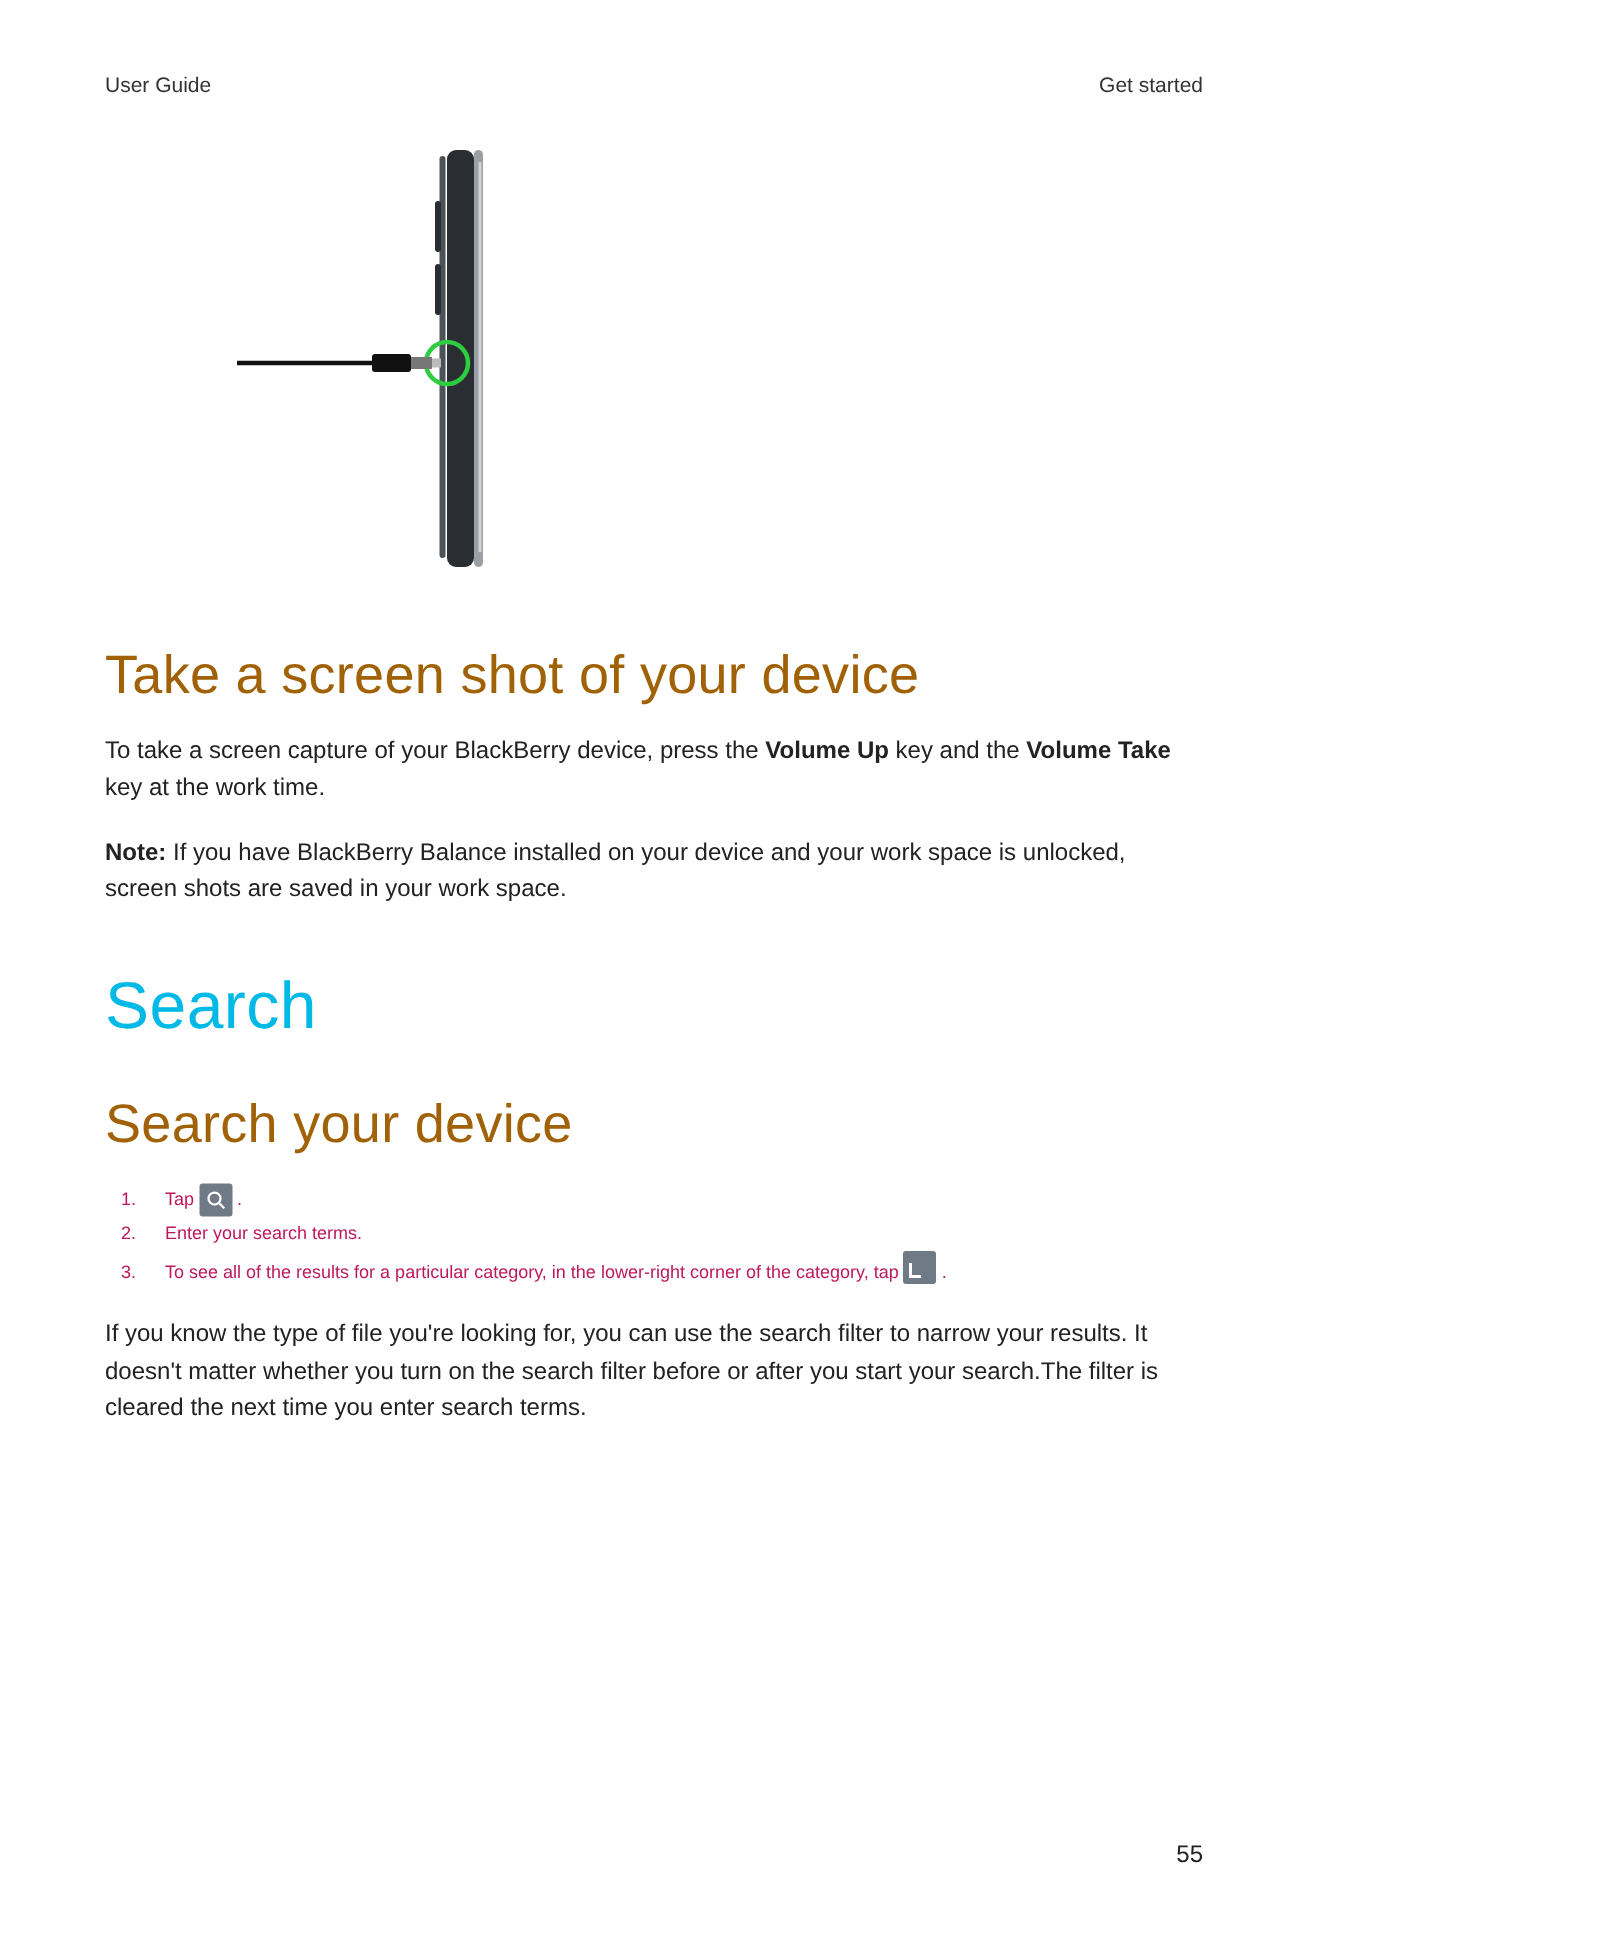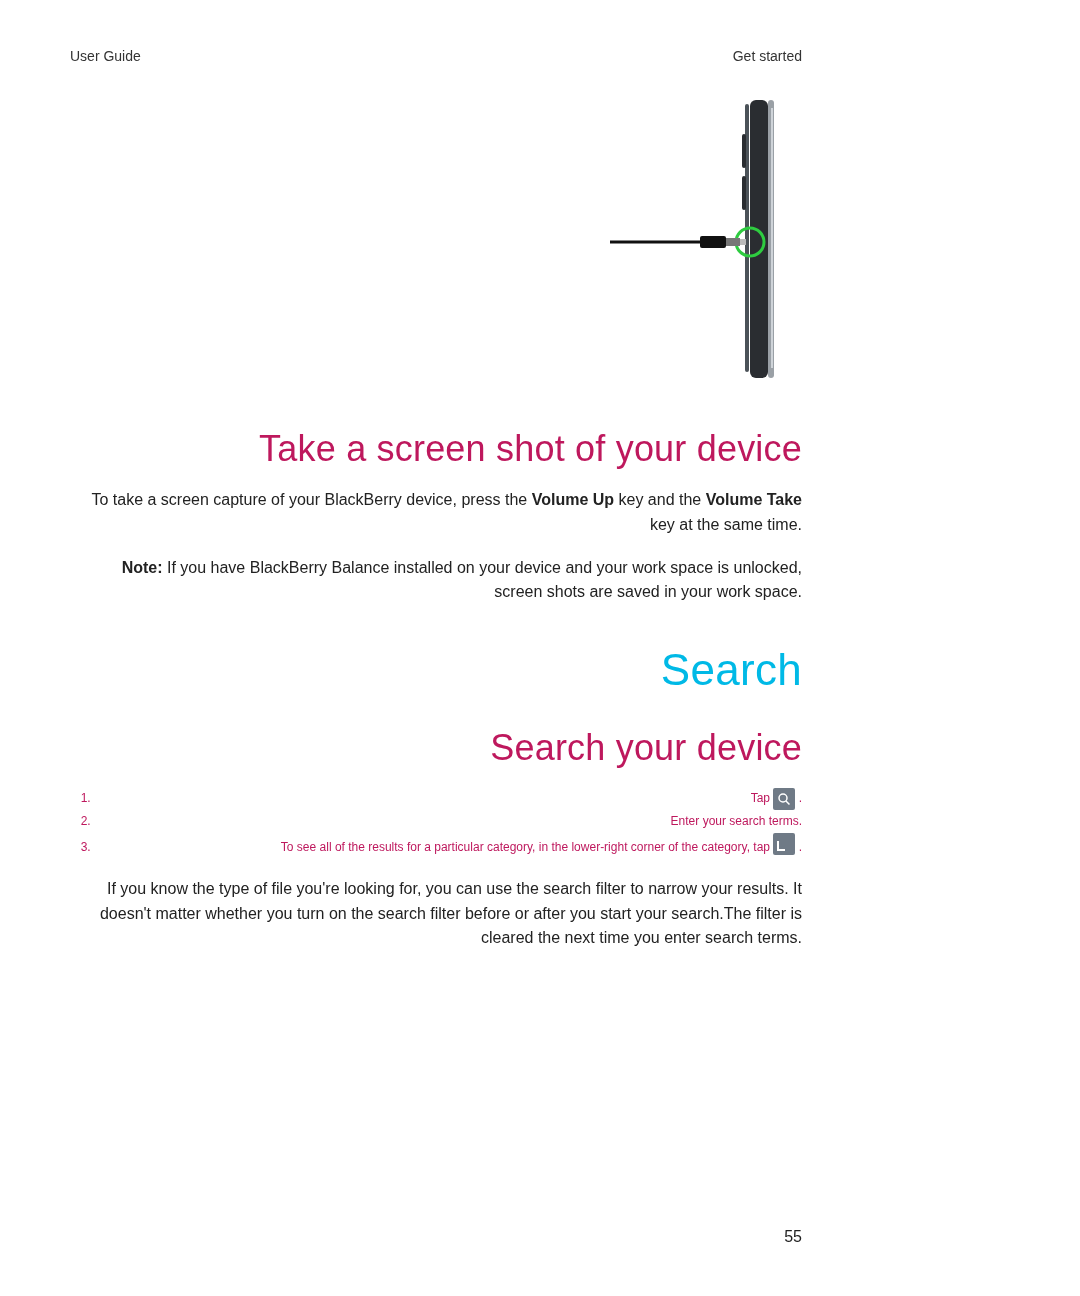--- a/index.html
+++ b/index.html
@@ -9,39 +9,38 @@
     font-family: Arial, Helvetica, sans-serif;
     color: #222;
   }
   .page {
     width: 872px;
     height: 1296px;
     box-sizing: border-box;
     padding: 48px 70px 40px 70px;
     position: relative;
     background: #fff;
-    text-align: right;
   }
   .header {
     display: flex;
     justify-content: space-between;
     font-size: 14px;
     color: #333;
     margin-bottom: 30px;
   }
   .device-figure {
     margin-left: 60px;
     margin-top: 10px;
     margin-bottom: 40px;
   }
   .h2 {
     font-size: 36px;
     font-weight: 300;
     margin: 32px 0 18px 0;
-    color: #be185d;
+    color: #a16207;
     letter-spacing: 0.2px;
   }
   .h1 {
     font-size: 44px;
     font-weight: 300;
     margin: 36px 0 18px 0;
     letter-spacing: 0.3px;
   }
   .accent { color: #00b9e6; margin-top: 40px; }
   .para {
@@ -117,21 +116,21 @@
       <rect x="118" y="142" width="26" height="12" rx="2" fill="#111"></rect>
 
       <rect x="144" y="144" width="14" height="8" fill="#777"></rect>
       <rect x="158" y="145" width="6" height="6" fill="#bbb"></rect>
     </svg>
   </div>
 
   <h2 class="h2">Take a screen shot of your device</h2>
 
   <p class="para">
-    <span>To take a screen capture of your BlackBerry device, press the </span><span class="bold">Volume Up</span><span> key and the </span><span class="bold">Volume Take</span><span> key at the same time.</span>
+    <span>To take a screen capture of your BlackBerry device, press the </span><span class="bold">Volume Up</span><span> key and the </span><span class="bold">Volume Take</span><span> key at the work time.</span>
   </p>
 
   <p class="para">
     <span class="bold">Note:</span><span> If you have BlackBerry Balance installed on your device and your work space is unlocked, screen shots are saved in your work space.</span>
   </p>
 
   <h1 class="h1 accent">Search</h1>
 
   <h2 class="h2">Search your device</h2>
 

